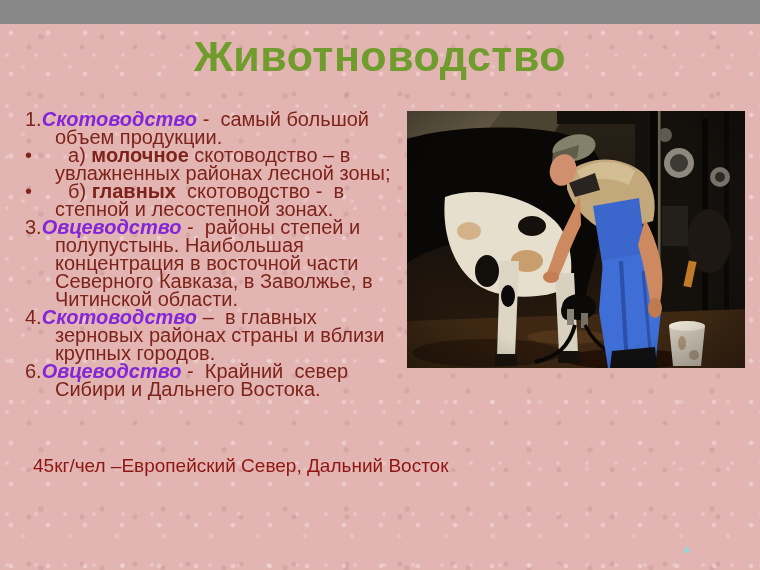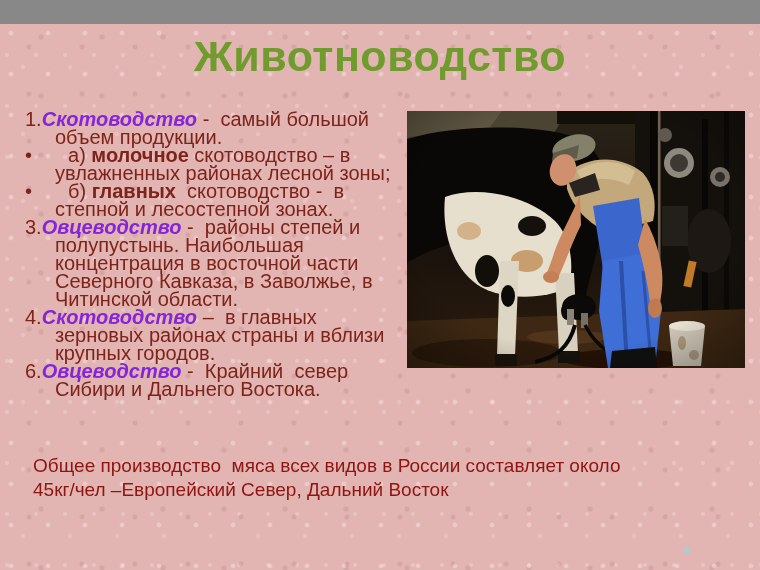--- a/index.html
+++ b/index.html
@@ -150,21 +150,20 @@
         <ellipse cx="280" cy="215" rx="18" ry="5" fill="#e8e2d4"></ellipse>
         <ellipse cx="275" cy="232" rx="4" ry="7" fill="#9a7a50" opacity="0.6"></ellipse>
         <ellipse cx="287" cy="244" rx="5" ry="5" fill="#8a6a48" opacity="0.5"></ellipse>
       </g>
 
       <rect width="338" height="257" fill="url(#vig)"></rect>
     </svg>
   </div>
 
   <div class="footer">
-      <div>Общее производство  мяса всех видов в России составляет около</div>
       <div>45кг/чел –Европейский Север, Дальний Восток</div>
     </div>
 
   <div class="nav-arrow">
     <svg viewBox="0 0 10 10" width="10" height="10">
       <polygon points="1,8.5 5,1.5 9,8.5" fill="#9ed3d8"></polygon>
     </svg>
   </div>
 
 </div>

